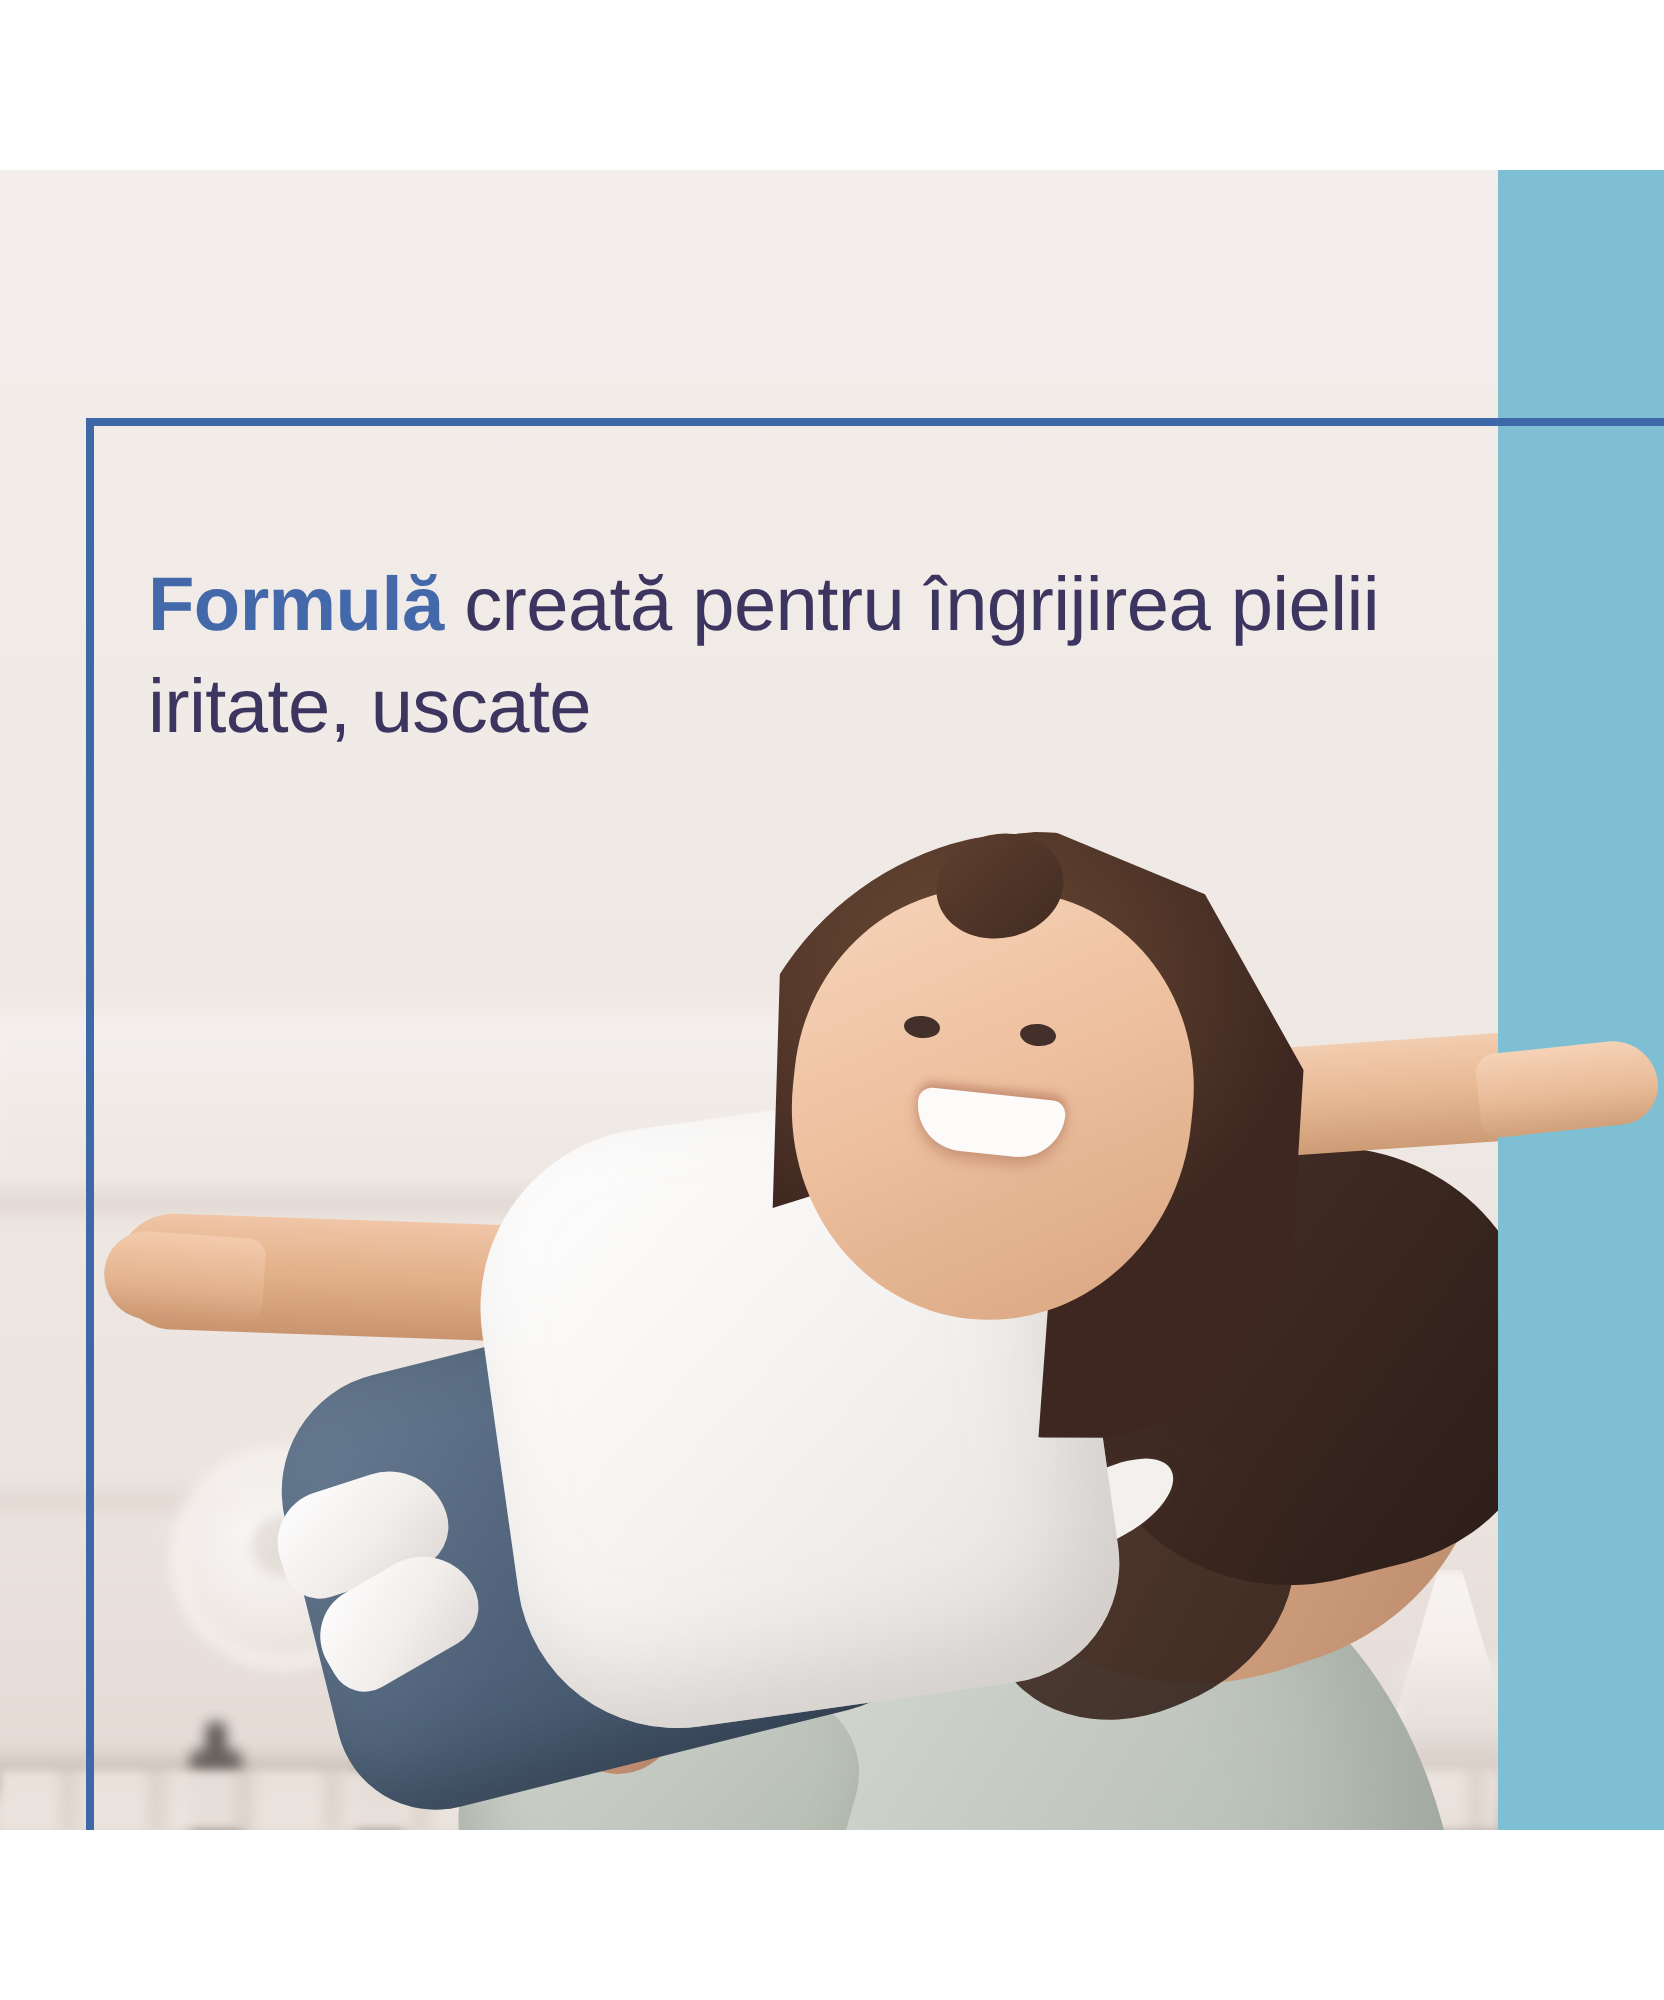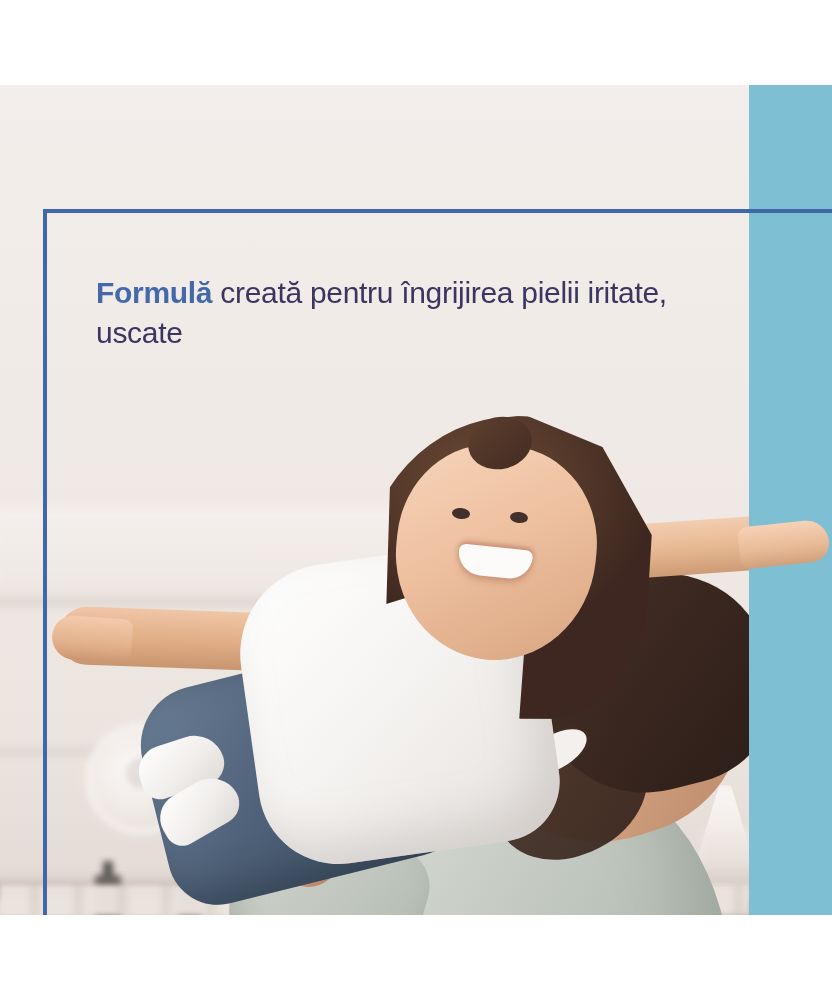--- a/index.html
+++ b/index.html
@@ -325,24 +325,24 @@
     border-top: 4px solid #3f68a8;
     border-bottom: 4px solid #3f68a8;
     border-right: none;
     box-sizing: border-box;
     pointer-events: none;
   }
 
   
   .headline {
     position: absolute;
-    left: 96px;
+    left: 74px;
     top: 168px;
     width: 620px;
-    font-size: 30px;
+    font-size: 38px;
     line-height: 1.33;
     letter-spacing: -0.3px;
     color: #3b3560;
     font-weight: 400;
   }
   .headline .accent {
     color: #4469ab;
     font-weight: 700;
   }
 </style>

